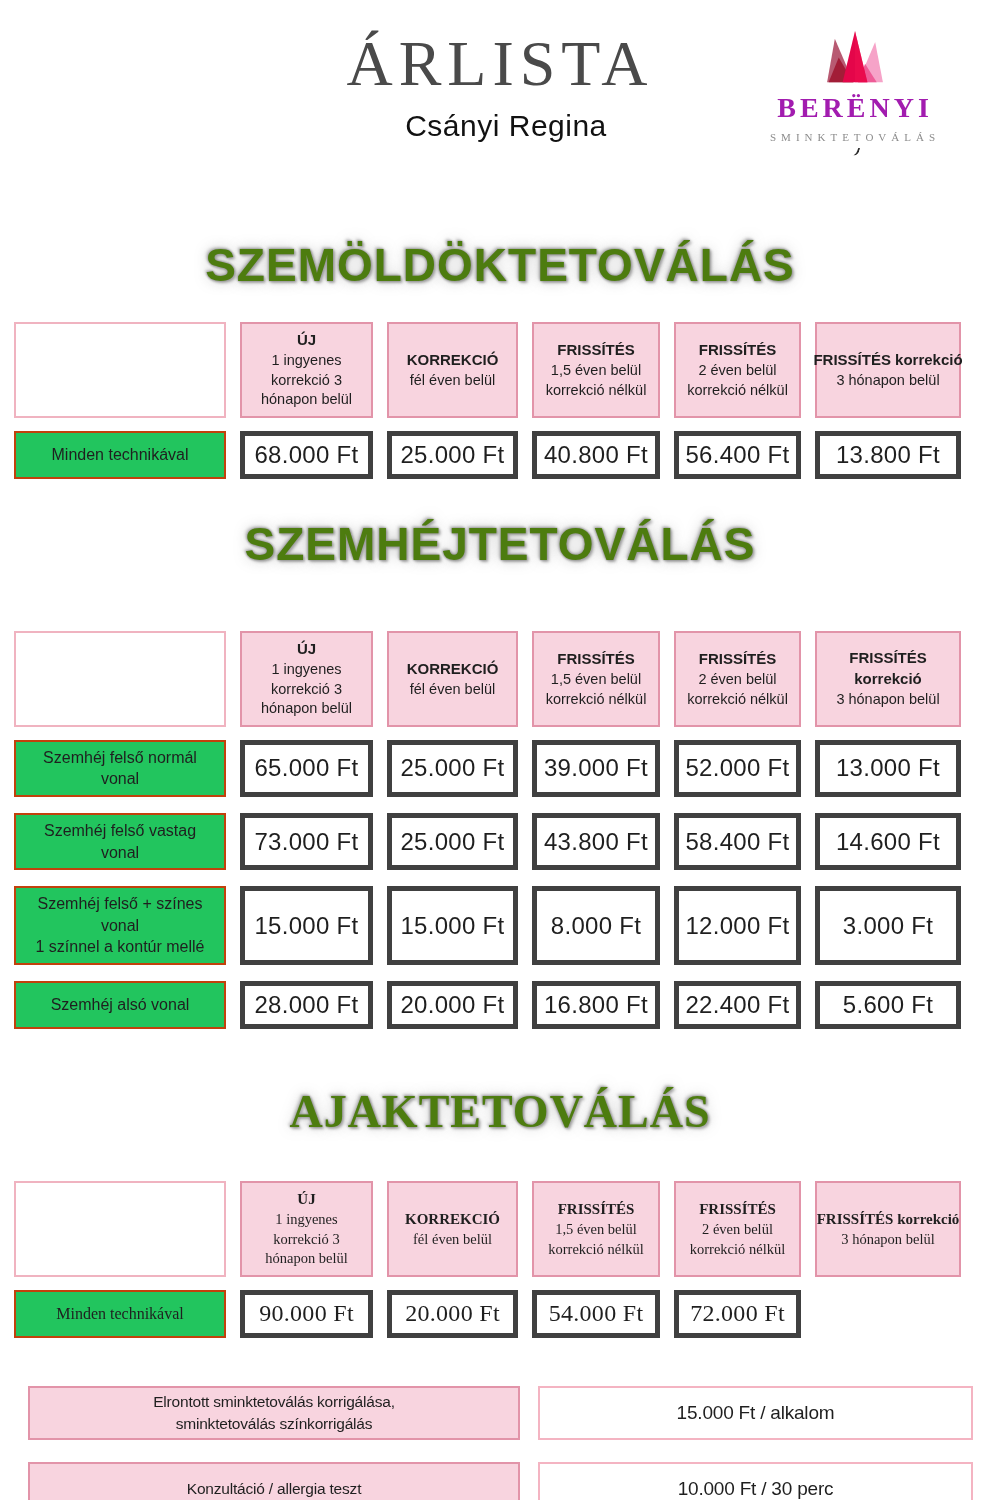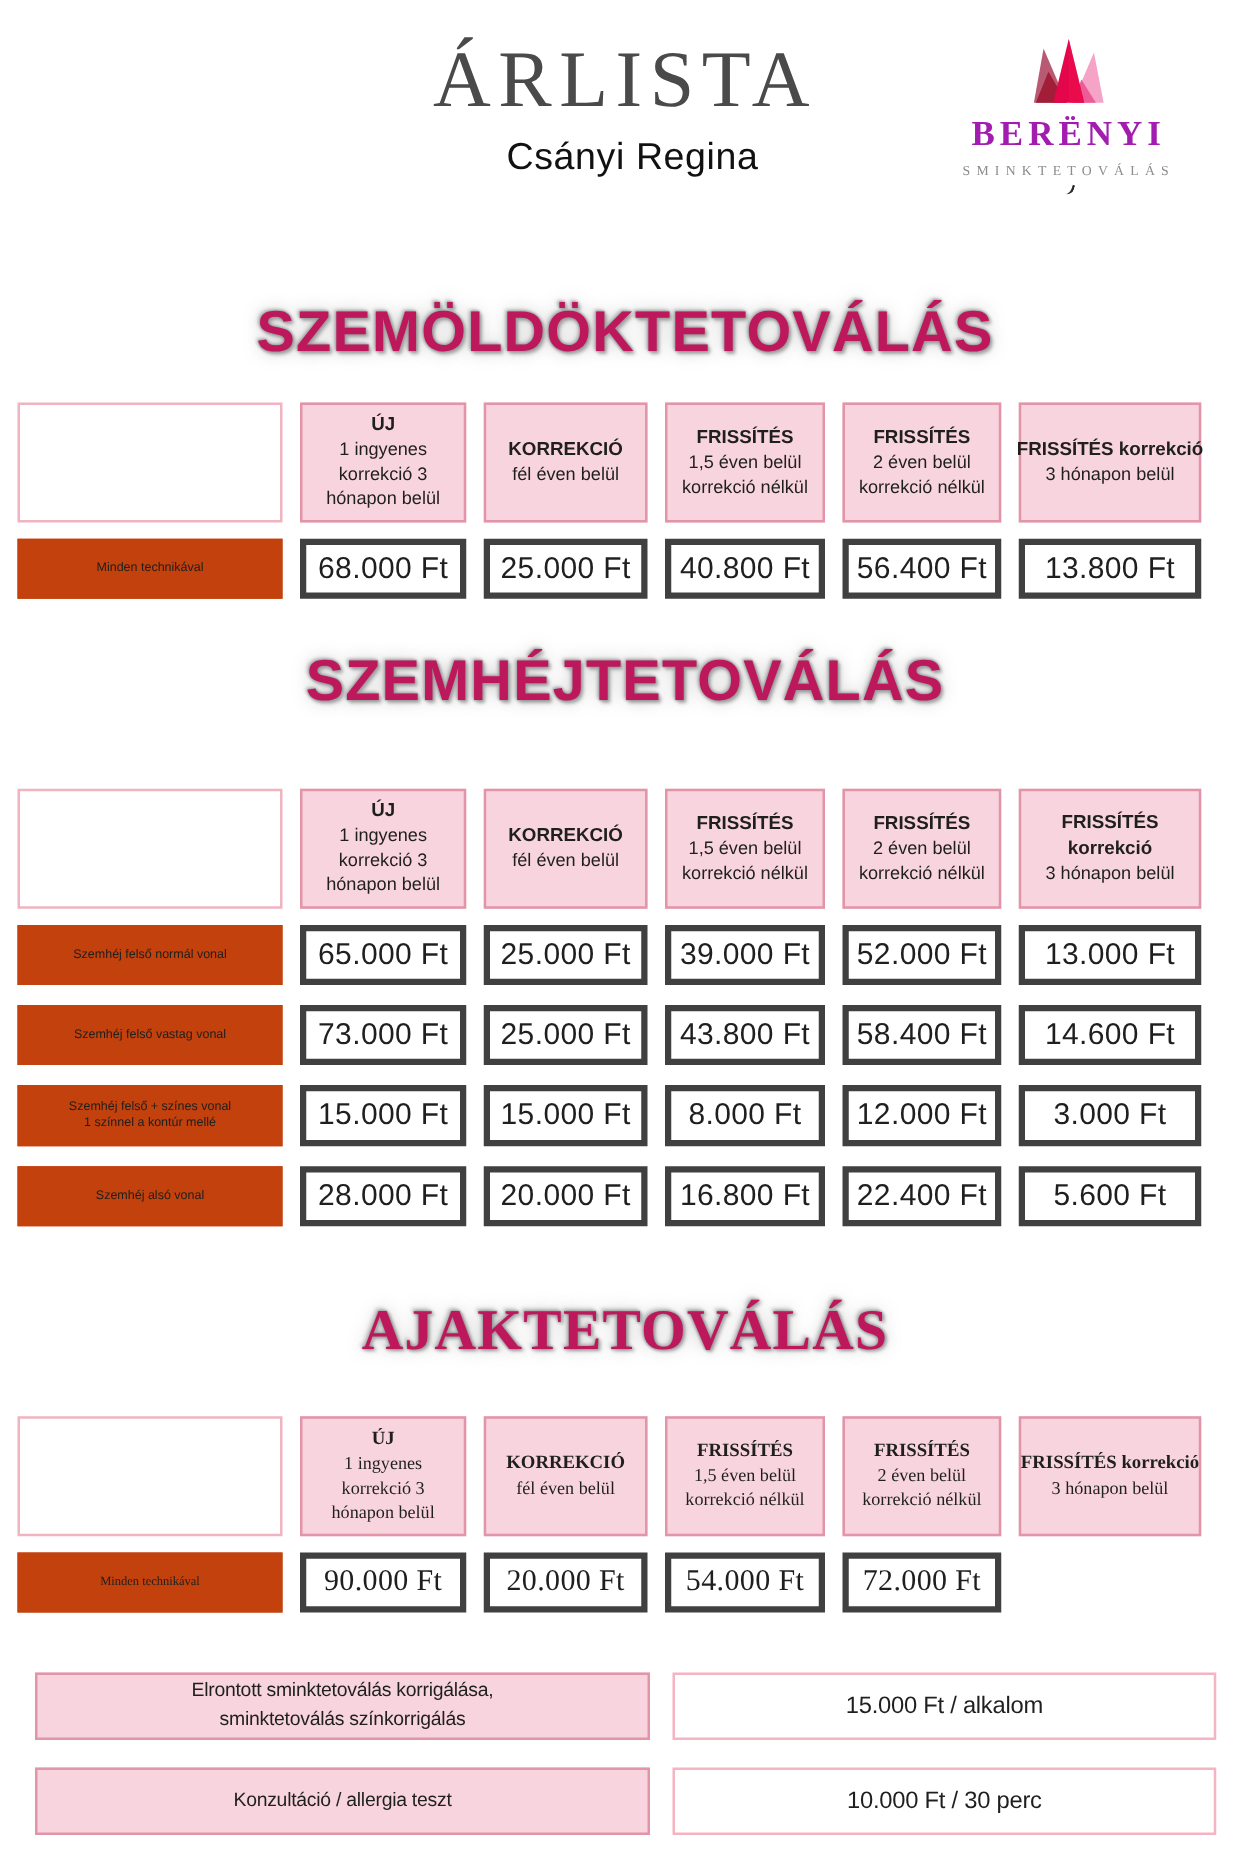--- a/index.html
+++ b/index.html
@@ -35,21 +35,21 @@
     border-right:2px solid #2a2a2a;border-radius:0 0 6px 0;
     transform:rotate(18deg);
   }
 
   
   .price-section{margin-top:44px;}
   .price-section:nth-child(2){margin-top:34px;}
   .price-section:nth-child(3){margin-top:52px;font-family:Liberation Serif, serif;}
   .section-title{
     margin:0;text-align:center;font-size:46px;font-weight:700;
-    letter-spacing:1px;color:#be185d;line-height:62px;
+    letter-spacing:1px;color:#4d7c0f;line-height:62px;
     text-shadow:
       0 0 2px #8f8f8f,0 0 3px #9a9a9a,
       2px 2px 3px #ababab,-2px -2px 3px #cccccc,
       0 0 14px rgba(110,110,110,.4);
   }
 
   
   .grid{
     display:grid;
     grid-template-columns:212px 133px 131px 128px 127px 146px;
@@ -69,22 +69,22 @@
   .corner{background:#fff;border:2px solid #f0b3c0;}
   .head{background:#f8d4df;border:2px solid #e294a9;padding:6px 6px;}
   .head-title{font-weight:700;font-size:15px;line-height:1.35;white-space:pre-line;}
   .head-title.nowrap{white-space:nowrap;}
   .head-sub{font-size:14.5px;line-height:1.35;margin-top:1px;white-space:pre-line;}
 
   .data-row{margin-top:13px;}
   .data-row + .data-row{margin-top:16px;}
   .data-row .cell{min-height:48px;}
   .label{
-    background:#c2410c;border:6px solid #c2410c;
-    font-size:10px;line-height:1.35;padding:5px 8px;white-space:pre-line;
+    background:#22c55e;border:2px solid #c2410c;
+    font-size:16px;line-height:1.35;padding:5px 8px;white-space:pre-line;
   }
   .price{background:#fff;border:5px solid #404040;font-size:24px;letter-spacing:0.3px;}
 
   
   .extras{margin-top:48px;}
   .extra-row{display:flex;column-gap:18px;padding-left:28px;margin-top:22px;}
   .extra-row:first-child{margin-top:0;}
   .extra-label{
     box-sizing:border-box;width:492px;min-height:54px;
     background:#f8d4df;border:2px solid #e294a9;

